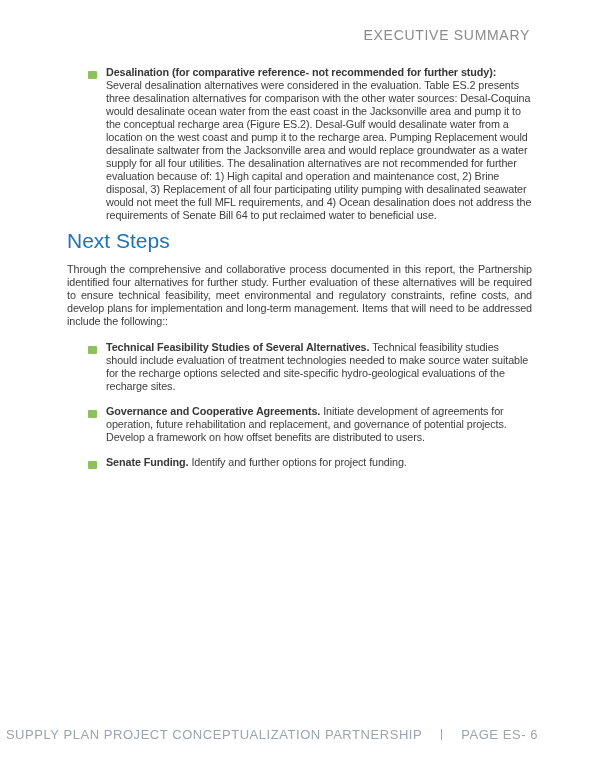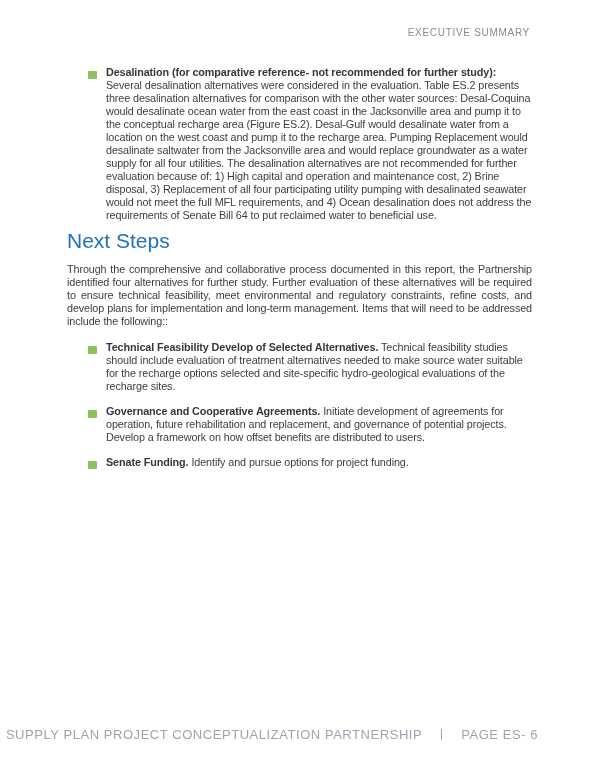--- a/index.html
+++ b/index.html
@@ -7,21 +7,21 @@
     width: 600px; height: 776px;
     background: #ffffff;
     font-family: "Liberation Sans", "DejaVu Sans", sans-serif;
     position: relative;
     overflow: hidden;
   }
   .page { position: absolute; inset: 0; background: #ffffff; }
 
   .running-header {
     position: absolute; top: 27px; right: 70px;
-    font-size: 10px; letter-spacing: 0.7px;
+    font-size: 14px; letter-spacing: 0.7px;
     color: var(--header-gray, #8b8b8b);
   }
 
   .content {
     position: absolute; left: 67px; right: 68px; top: 66px;
     color: var(--body-text, #3d3d3d);
     font-size: 10.8px; line-height: 13px; letter-spacing: -0.1px;
   }
 
   .bullet-list { list-style: none; margin: 0; padding: 0 0 0 21px; }
@@ -77,36 +77,36 @@
     </ul>
 
     <h1 class="section-heading">Next Steps</h1>
 
     <p class="intro">Through the comprehensive and collaborative process documented in this report, the Partnership identified four alternatives for further study. Further evaluation of these alternatives will be required to ensure technical feasibility, meet environmental and regulatory constraints, refine costs, and develop plans for implementation and long-term management. Items that will need to be addressed include the following::</p>
 
     <ul class="bullet-list">
       <li class="bullet-item">
         <span class="bullet-square"></span>
         <span class="li-text">
-          <b class="li-title">Technical Feasibility Develop of Selected Alternatives.</b>
-          <span class="li-body">Technical feasibility studies should include evaluation of treatment alternatives needed to make source water suitable for the recharge options selected and site-specific hydro-geological evaluations of the recharge sites.</span>
+          <b class="li-title">Technical Feasibility Studies of Several Alternatives.</b>
+          <span class="li-body">Technical feasibility studies should include evaluation of treatment technologies needed to make source water suitable for the recharge options selected and site-specific hydro-geological evaluations of the recharge sites.</span>
         </span>
       </li>
       <li class="bullet-item">
         <span class="bullet-square"></span>
         <span class="li-text">
           <b class="li-title">Governance and Cooperative Agreements.</b>
           <span class="li-body">Initiate development of agreements for operation, future rehabilitation and replacement, and governance of potential projects. Develop a framework on how offset benefits are distributed to users.</span>
         </span>
       </li>
       <li class="bullet-item">
         <span class="bullet-square"></span>
         <span class="li-text">
           <b class="li-title">Senate Funding.</b>
-          <span class="li-body">Identify and pursue options for project funding.</span>
+          <span class="li-body">Identify and further options for project funding.</span>
         </span>
       </li>
     </ul>
 
   </main>
 
   <footer class="page-footer">
     <span>NORTH FLORIDA REGIONAL WATER SUPPLY PLAN PROJECT CONCEPTUALIZATION PARTNERSHIP</span>
     <span class="footer-divider"></span>
     <span>PAGE ES- 6</span>

